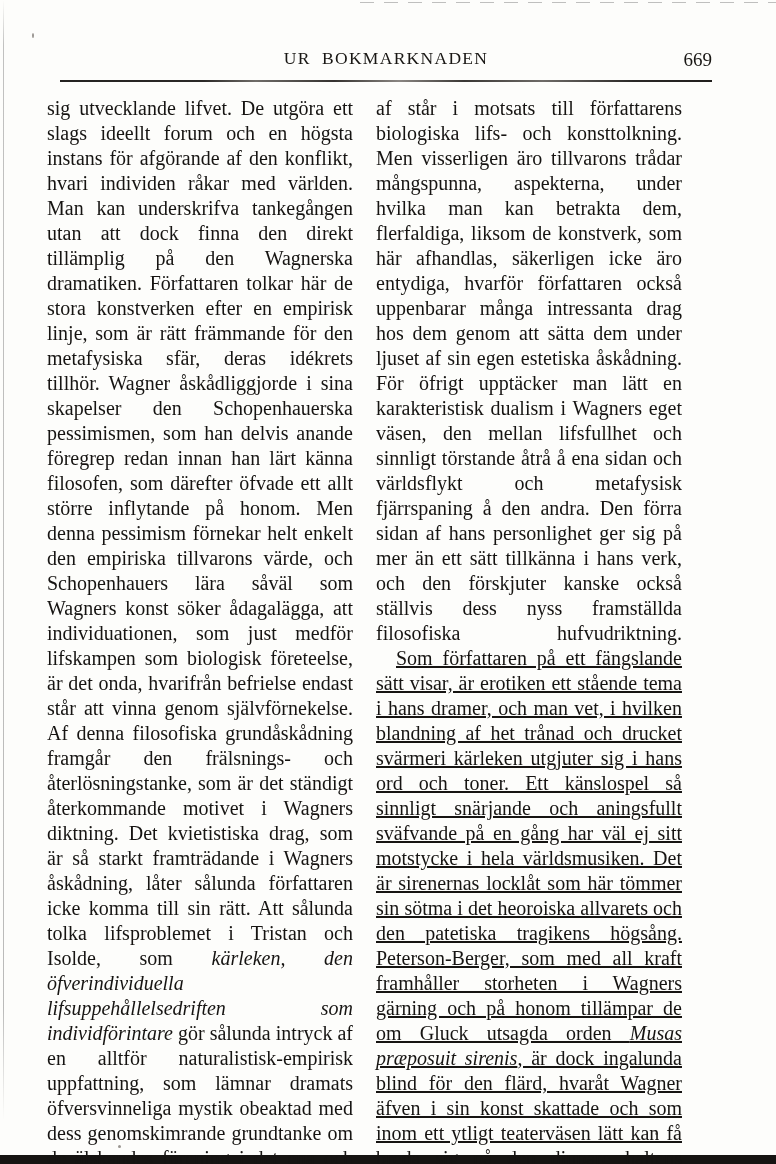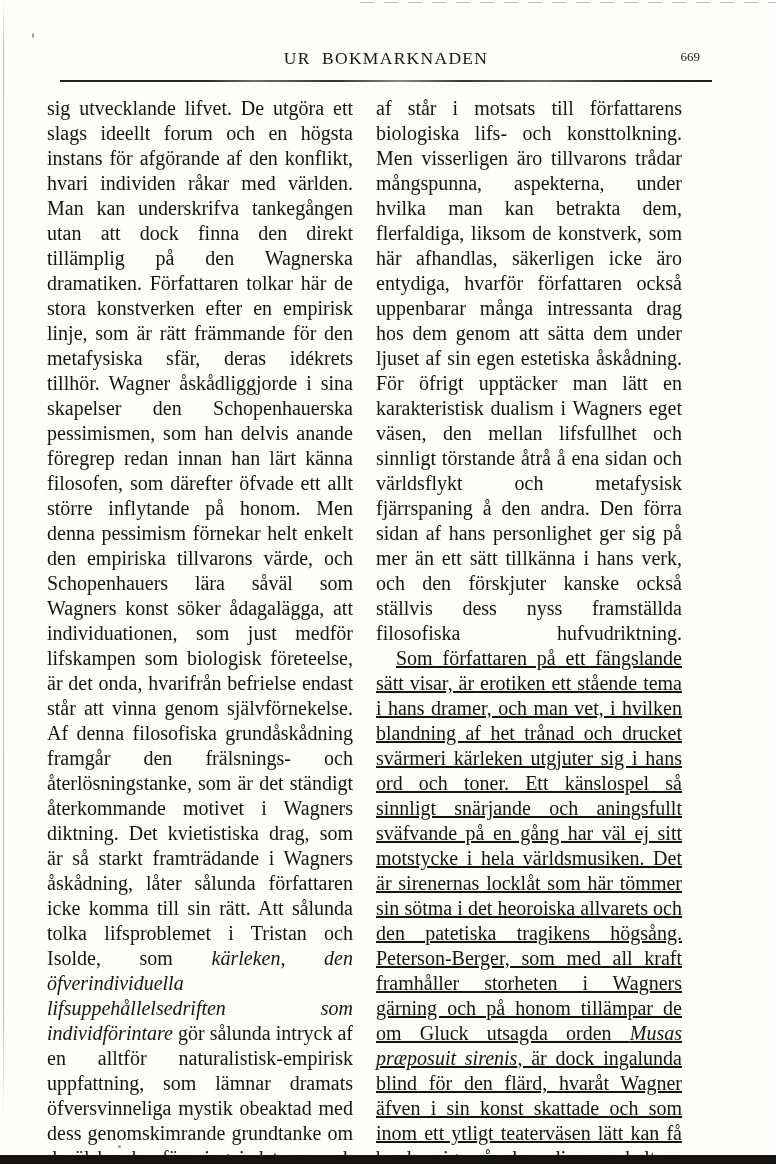--- a/index.html
+++ b/index.html
@@ -54,23 +54,23 @@
     position: absolute;
     left: 0; right: 0;
     text-align: center;
     font-size: 17.5px;
     letter-spacing: 1.3px;
     color: #191714;
     white-space: pre;
   }
   .head-folio {
     position: absolute;
-    right: 12px;
+    right: 0;
     top: 1px;
-    font-size: 13px;
+    font-size: 19px;
     color: #191714;
   }
   .head-rule {
     position: absolute;
     left: 60px;
     top: 80px;
     width: 652px;
     height: 2px;
     background: linear-gradient(to right,
       #242220 0%, #2b2927 22%, #6f6c68 30%, #35322f 42%,

